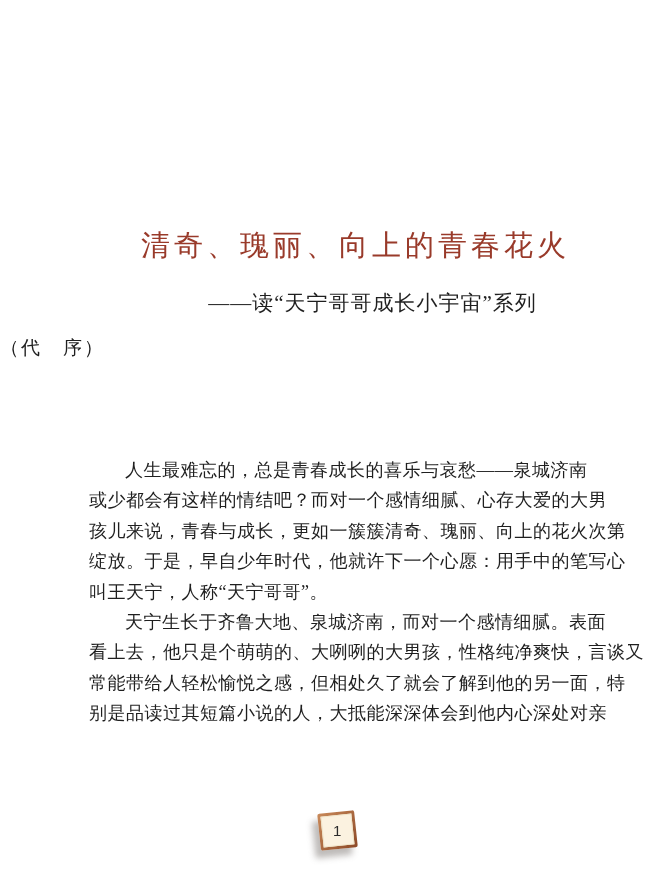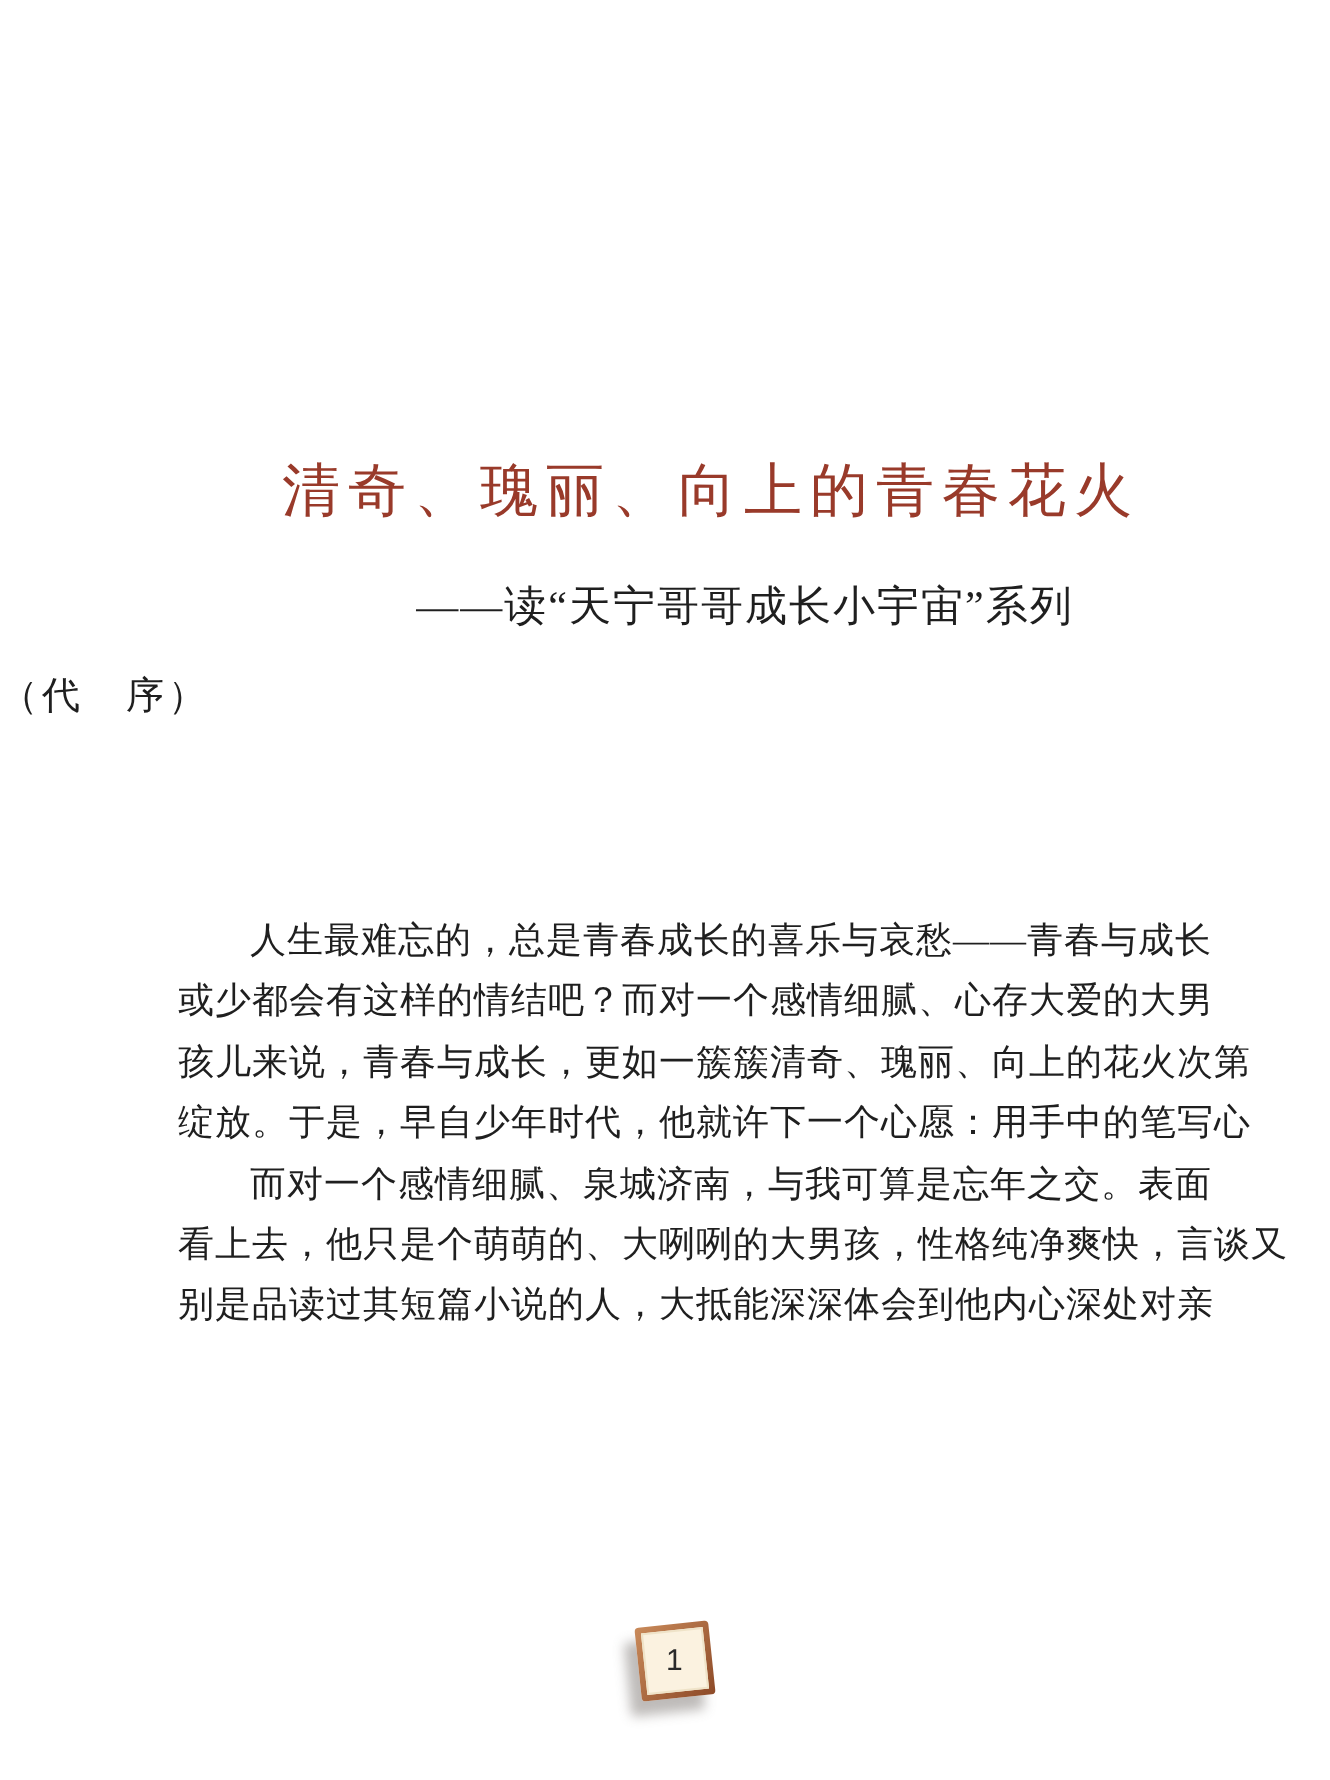--- a/index.html
+++ b/index.html
@@ -104,26 +104,28 @@
 <body>
 
 <div class="page">
   <h1 class="title">清奇、瑰丽、向上的青春花火</h1>
 
   <div class="subtitle">——读“天宁哥哥成长小宇宙”系列</div>
 
   <div class="preface">（代　序）</div>
 
   <div class="body-text" id="body-text">
-      <div class="line indent">人生最难忘的，总是青春成长的喜乐与哀愁——青春与成长</div>
+      <div class="line indent">人生最难忘的，总是青春成长的喜乐与哀愁——泉城济南</div>
       <div class="line">或少都会有这样的情结吧？而对一个感情细腻、心存大爱的大男</div>
       <div class="line">孩儿来说，青春与成长，更如一簇簇清奇、瑰丽、向上的花火次第</div>
       <div class="line">绽放。于是，早自少年时代，他就许下一个心愿：用手中的笔写心</div>
-      <div class="line indent">而对一个感情细腻、泉城济南，与我可算是忘年之交。表面</div>
+      <div class="line plain">叫王天宁，人称“天宁哥哥”。</div>
+      <div class="line indent">天宁生长于齐鲁大地、泉城济南，而对一个感情细腻。表面</div>
       <div class="line">看上去，他只是个萌萌的、大咧咧的大男孩，性格纯净爽快，言谈又</div>
+      <div class="line">常能带给人轻松愉悦之感，但相处久了就会了解到他的另一面，特</div>
       <div class="line">别是品读过其短篇小说的人，大抵能深深体会到他内心深处对亲</div>
     </div>
 
   <div class="page-tile">
     <div class="page-tile-face">
       <span class="page-num">1</span>
     </div>
   </div>
 </div>
 

